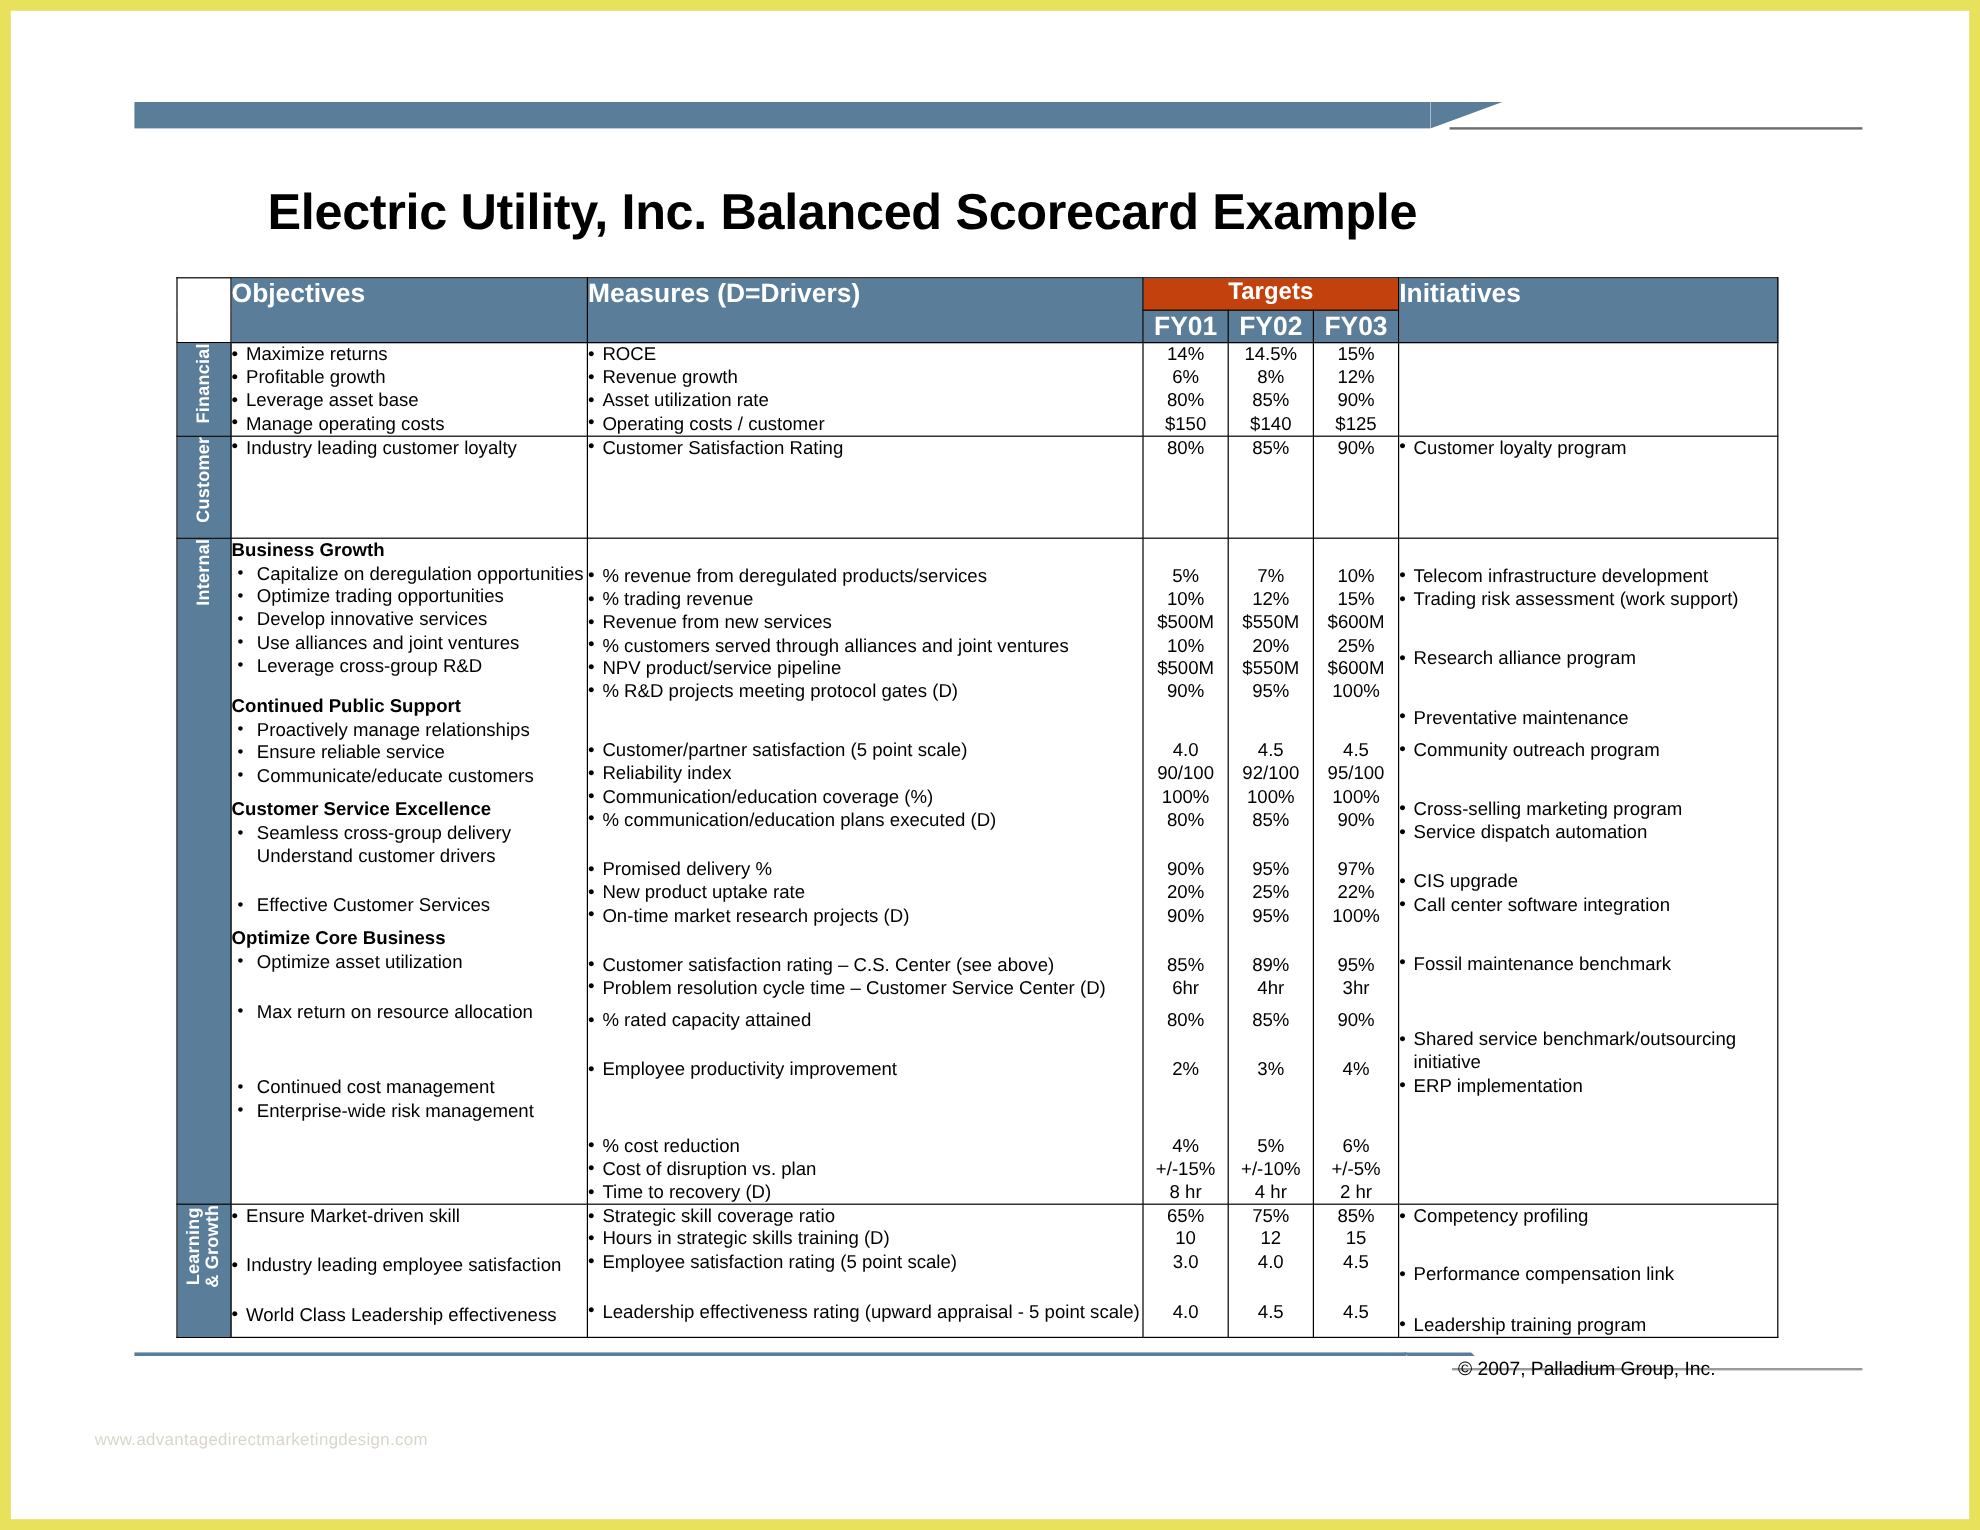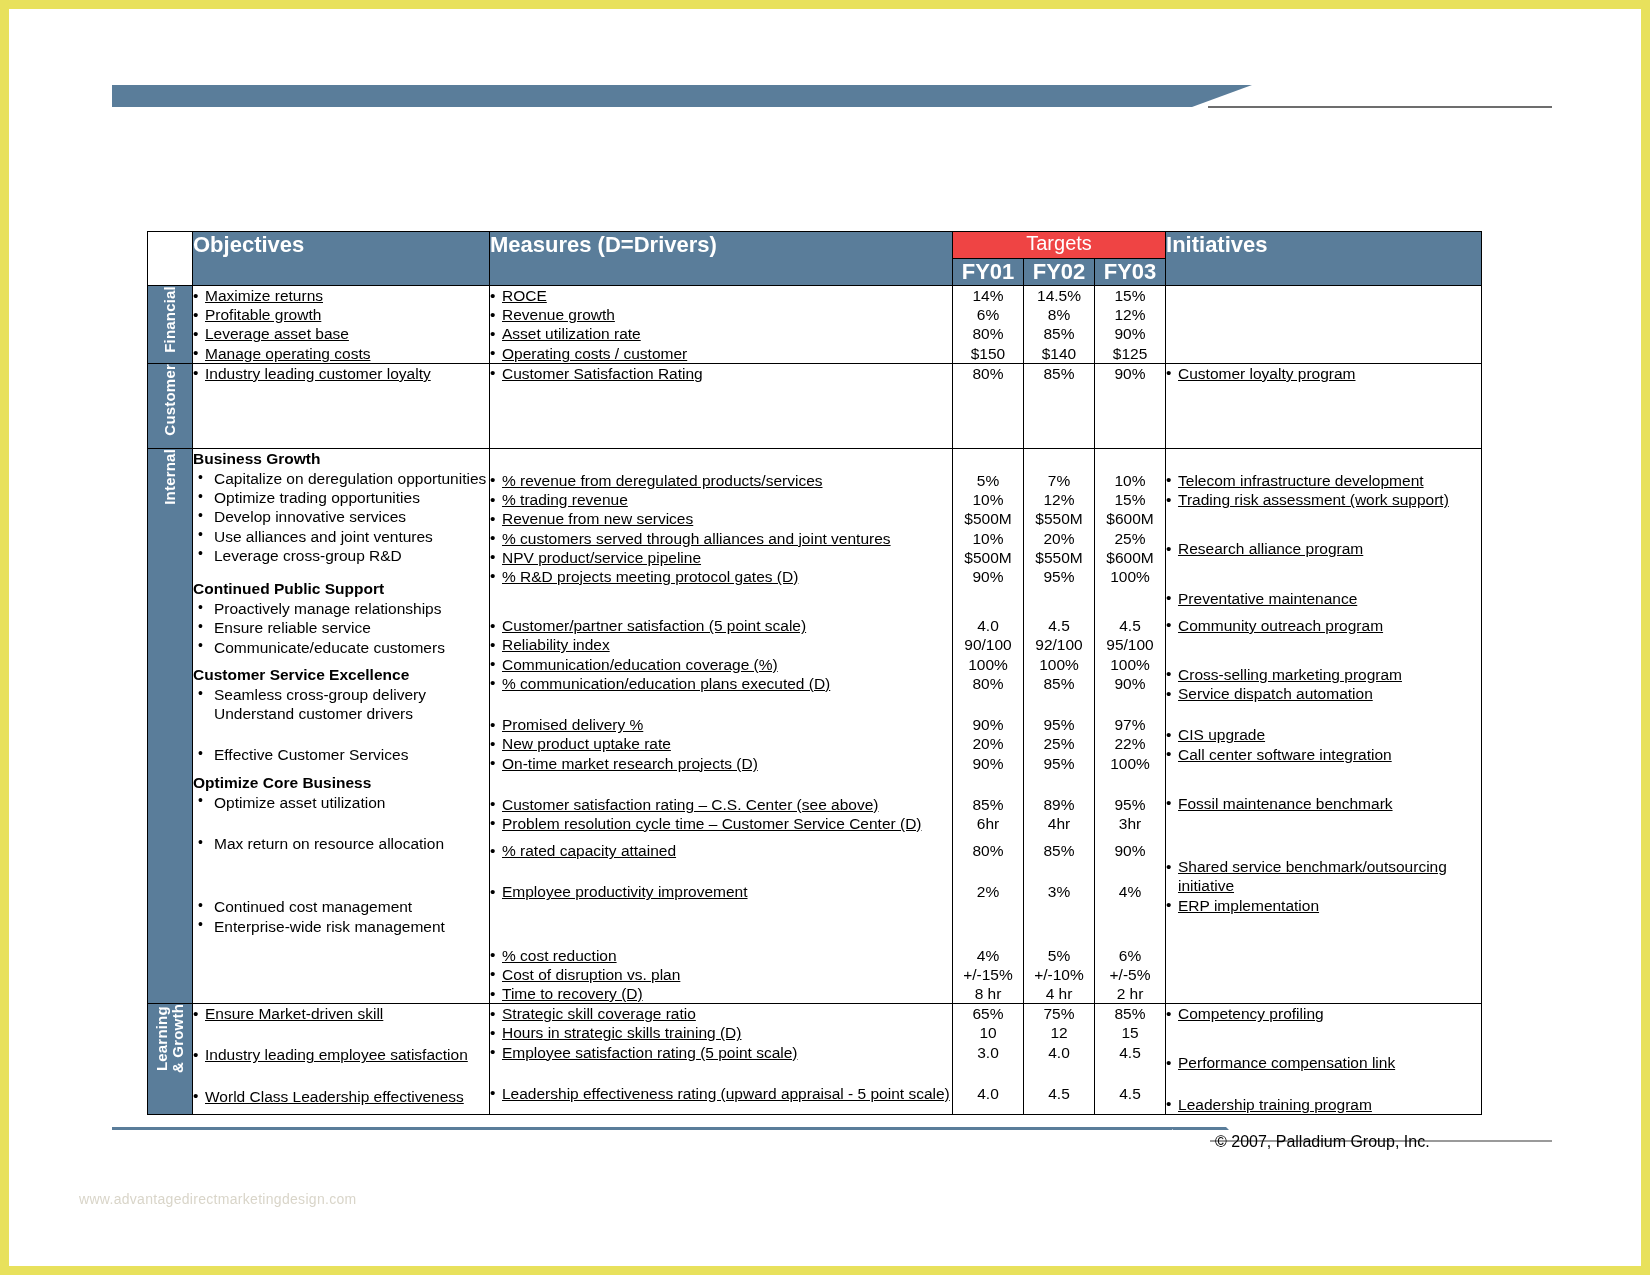--- a/index.html
+++ b/index.html
@@ -135,23 +135,23 @@
   .hdr {
     background: #5a7d9a;
     color: #ffffff;
     font-weight: bold;
     text-align: left;
     font-size: 22px;
     vertical-align: middle;
     border: 1.6px solid #000;
   }
   .hdr-targets {
-    background: #ef4444;
+    background: #c2410c;
     color: #ffffff;
-    font-weight: normal;
+    font-weight: bold;
     text-align: center;
     font-size: 20px;
     height: 26px;
     border: 1.6px solid #000;
   }
   .hdr-fy {
     background: #5a7d9a;
     color: #ffffff;
     font-weight: bold;
     text-align: center;
@@ -192,21 +192,20 @@
     padding: 6px 4px;
     text-align: center;
     line-height: 1.24;
     font-size: 15.5px;
     margin-top: 48px;
   }
   ul.b {
     list-style: none;
     margin: 0;
     padding: 0;
-    text-decoration: underline;
   }
   ul.b > li {
     position: relative;
     padding-left: 12px;
     margin: 0 0 0 0;
     line-height: 1.24;
   }
   ul.b > li::before {
     content: "\2022";
     position: absolute;
@@ -266,20 +265,21 @@
 
 <div class="page-frame">
   <div class="inner-sheet">
 
     <div class="top-bar-wrap">
       <div class="top-bar-main"></div>
       <div class="top-bar-slant"></div>
       <div class="top-bar-line"></div>
     </div>
 
+    <div class="doc-title">Electric Utility, Inc.  Balanced Scorecard Example</div>
 
     <div class="scorecard">
       <table class="sc">
         <colgroup>
           <col class="c-persp">
             <col class="c-obj">
             <col class="c-meas">
           <col class="c-fy">
             <col class="c-fy">
             <col class="c-fy">

